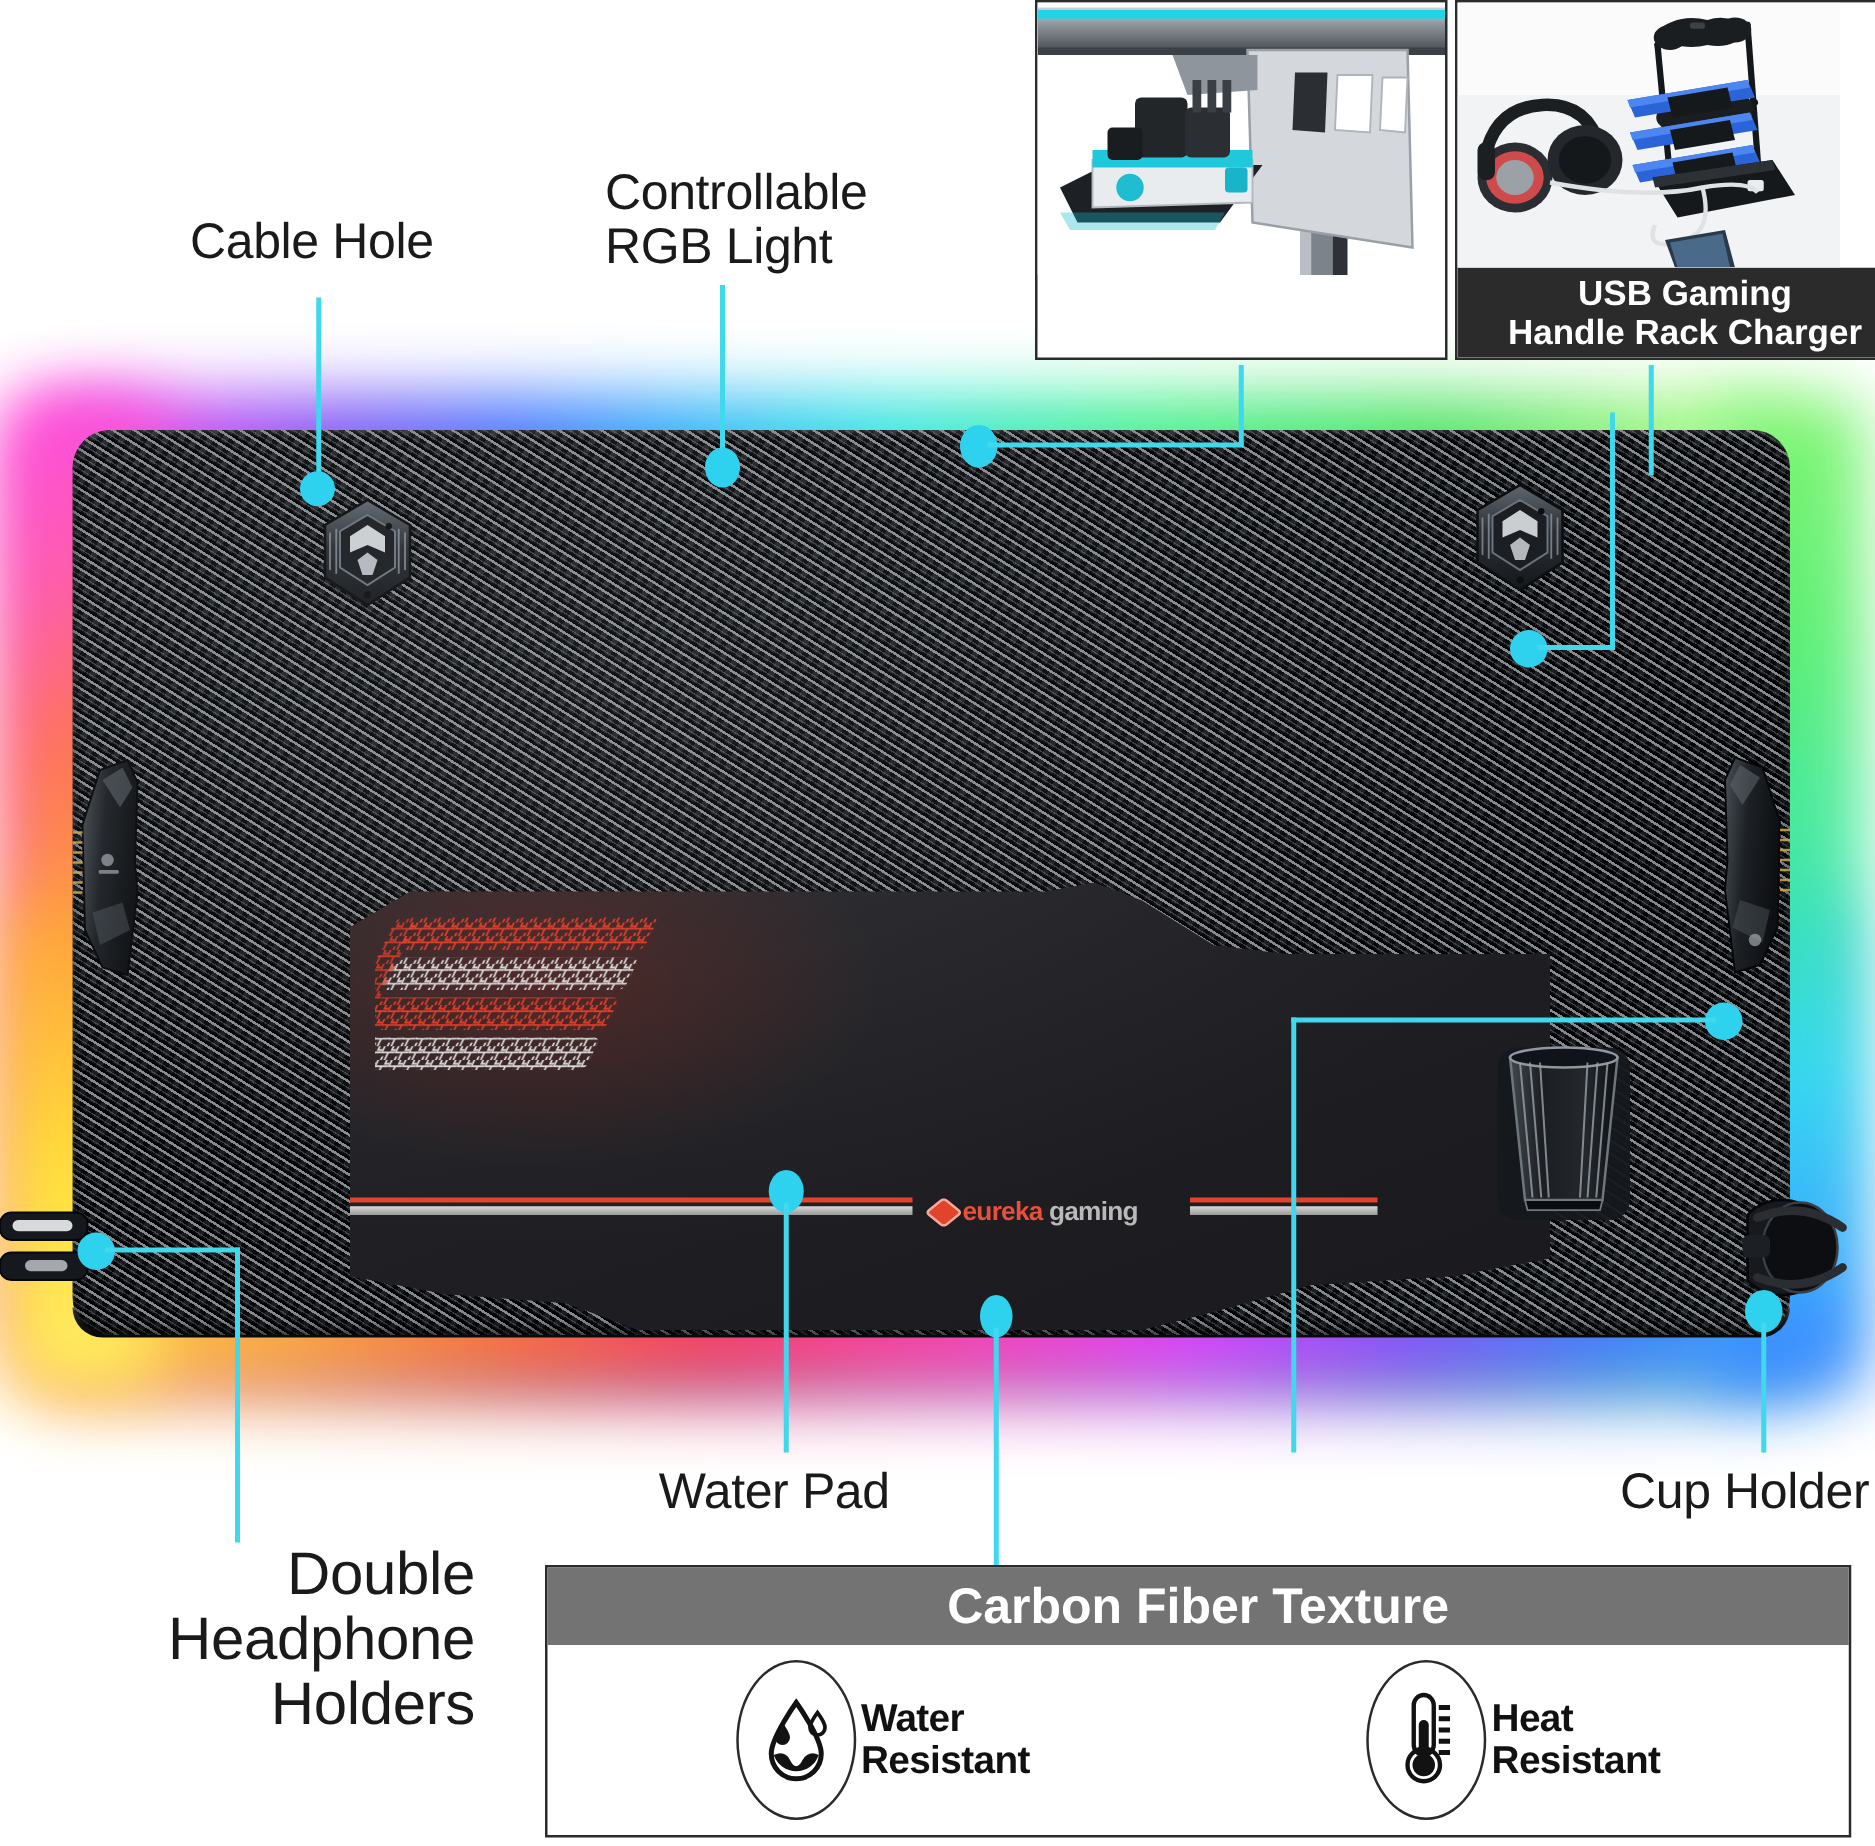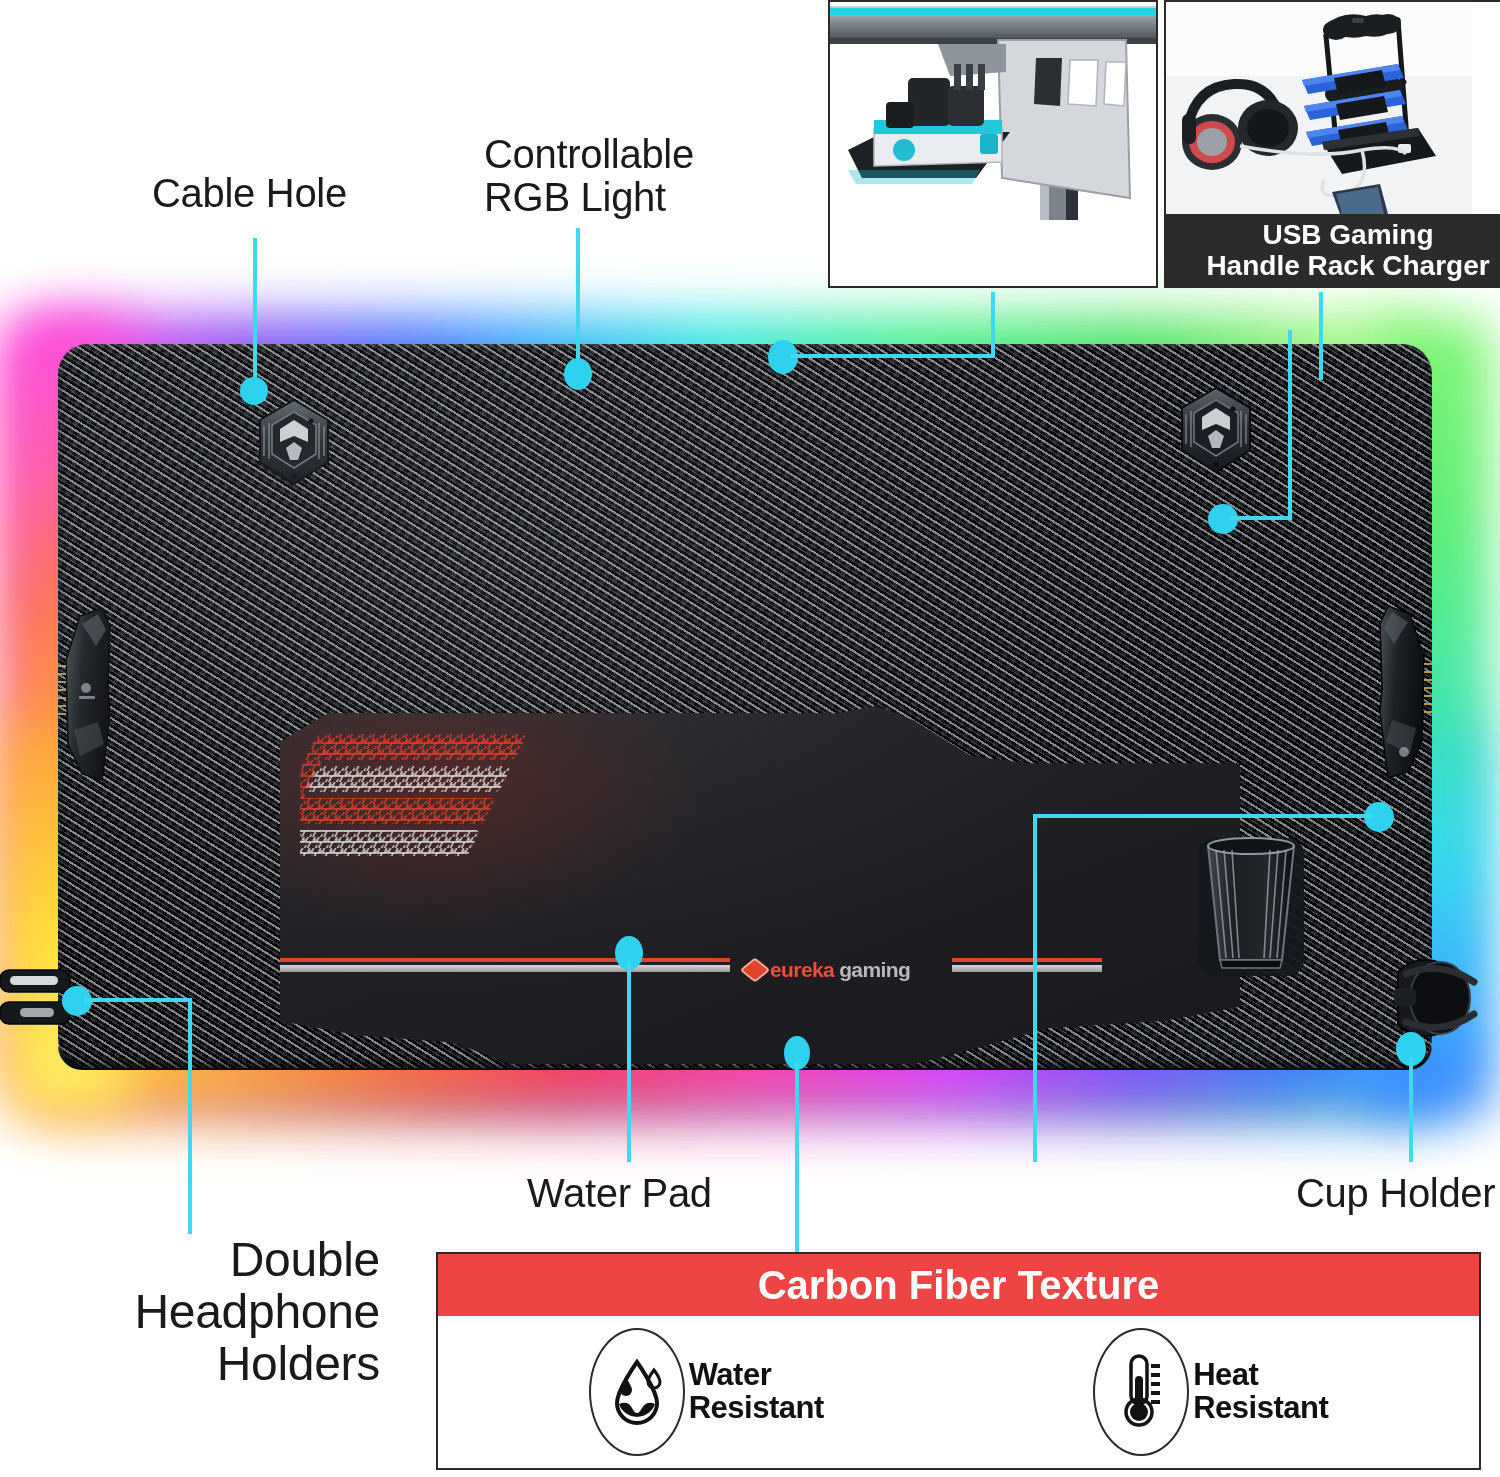--- a/index.html
+++ b/index.html
@@ -195,21 +195,21 @@
   
   #feature-panel {
     position: absolute;
     left: 436px; top: 1252px;
     width: 1045px; height: 218px;
     border: 2px solid #2b2b2b;
     background: #fff;
   }
   #feature-title {
     height: 62px;
-    background: #ef4444;
+    background: #737373;
     color: #fff;
     font-weight: bold;
     font-size: 40px;
     display: flex; align-items: center; justify-content: center;
     letter-spacing: 0px;
   }
   #feature-row {
     height: 152px;
     display: flex; align-items: center; justify-content: space-around;
     padding: 0 16px;

